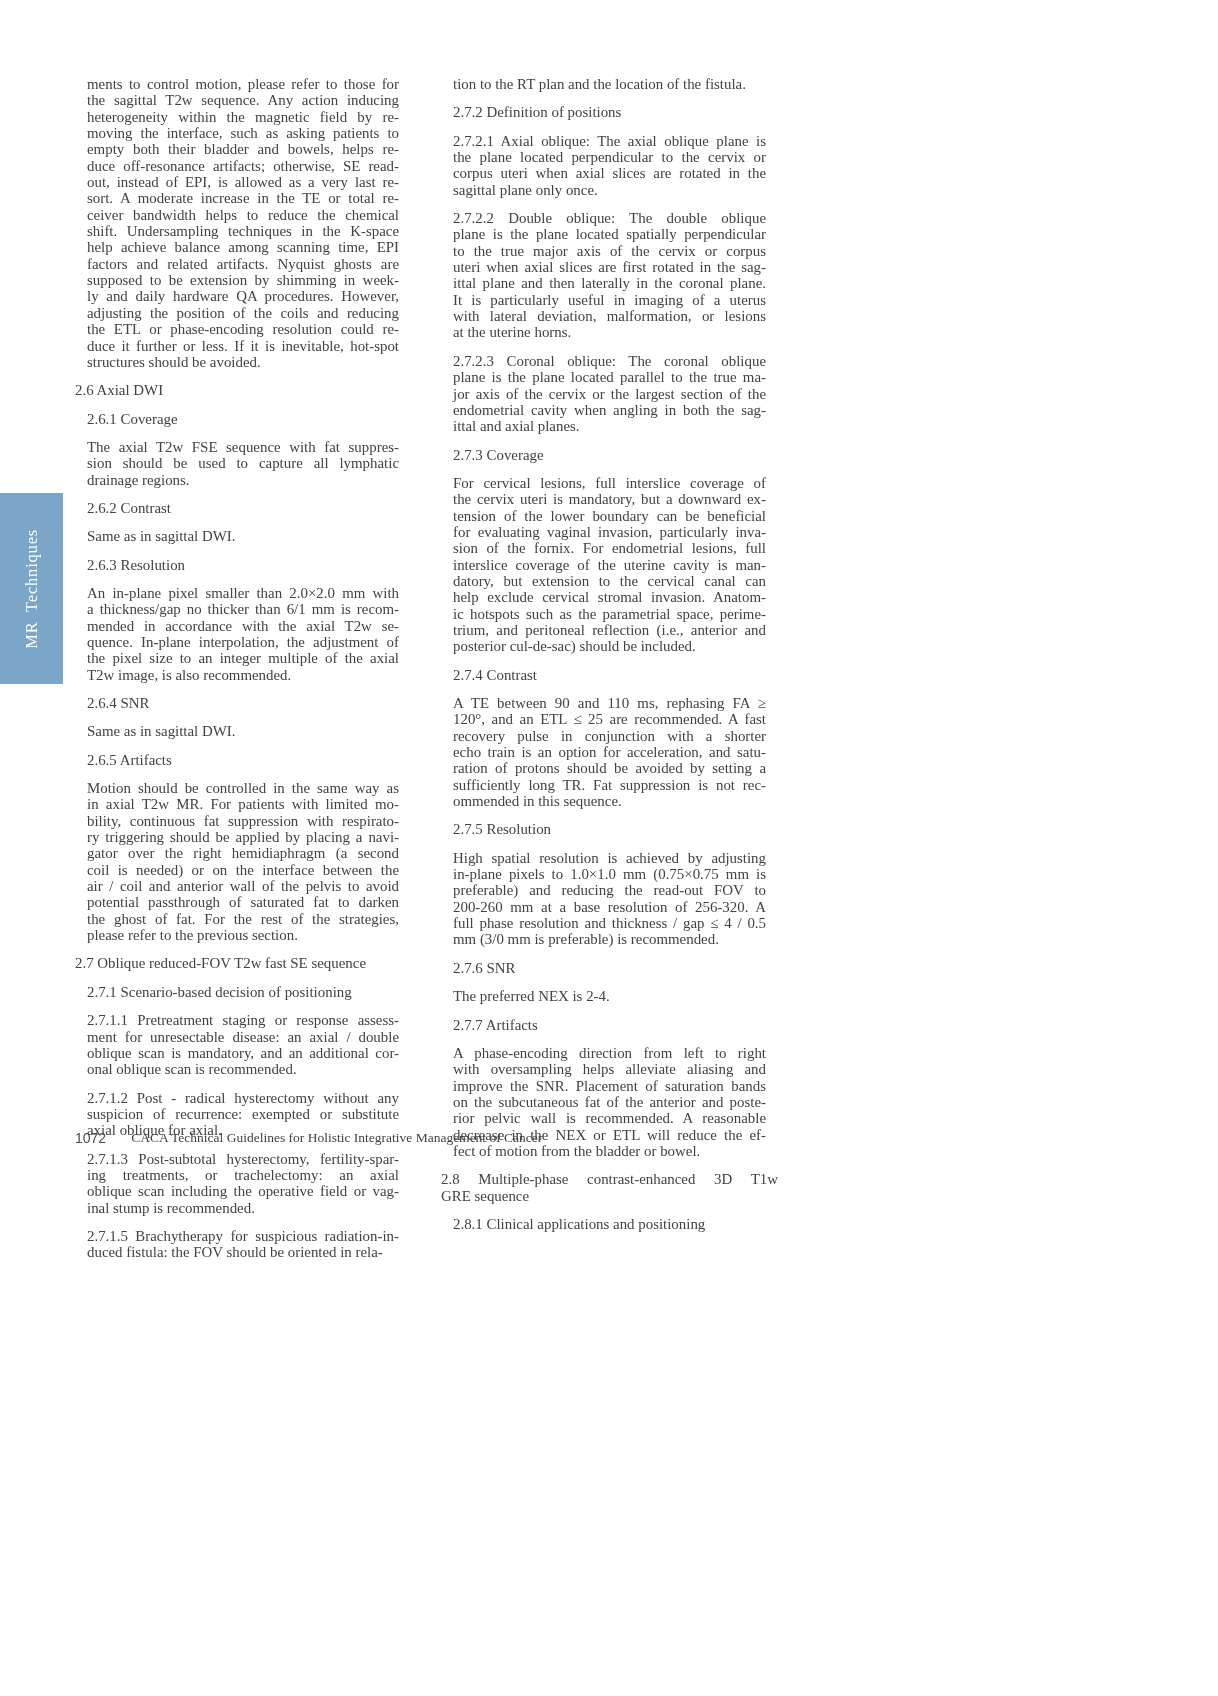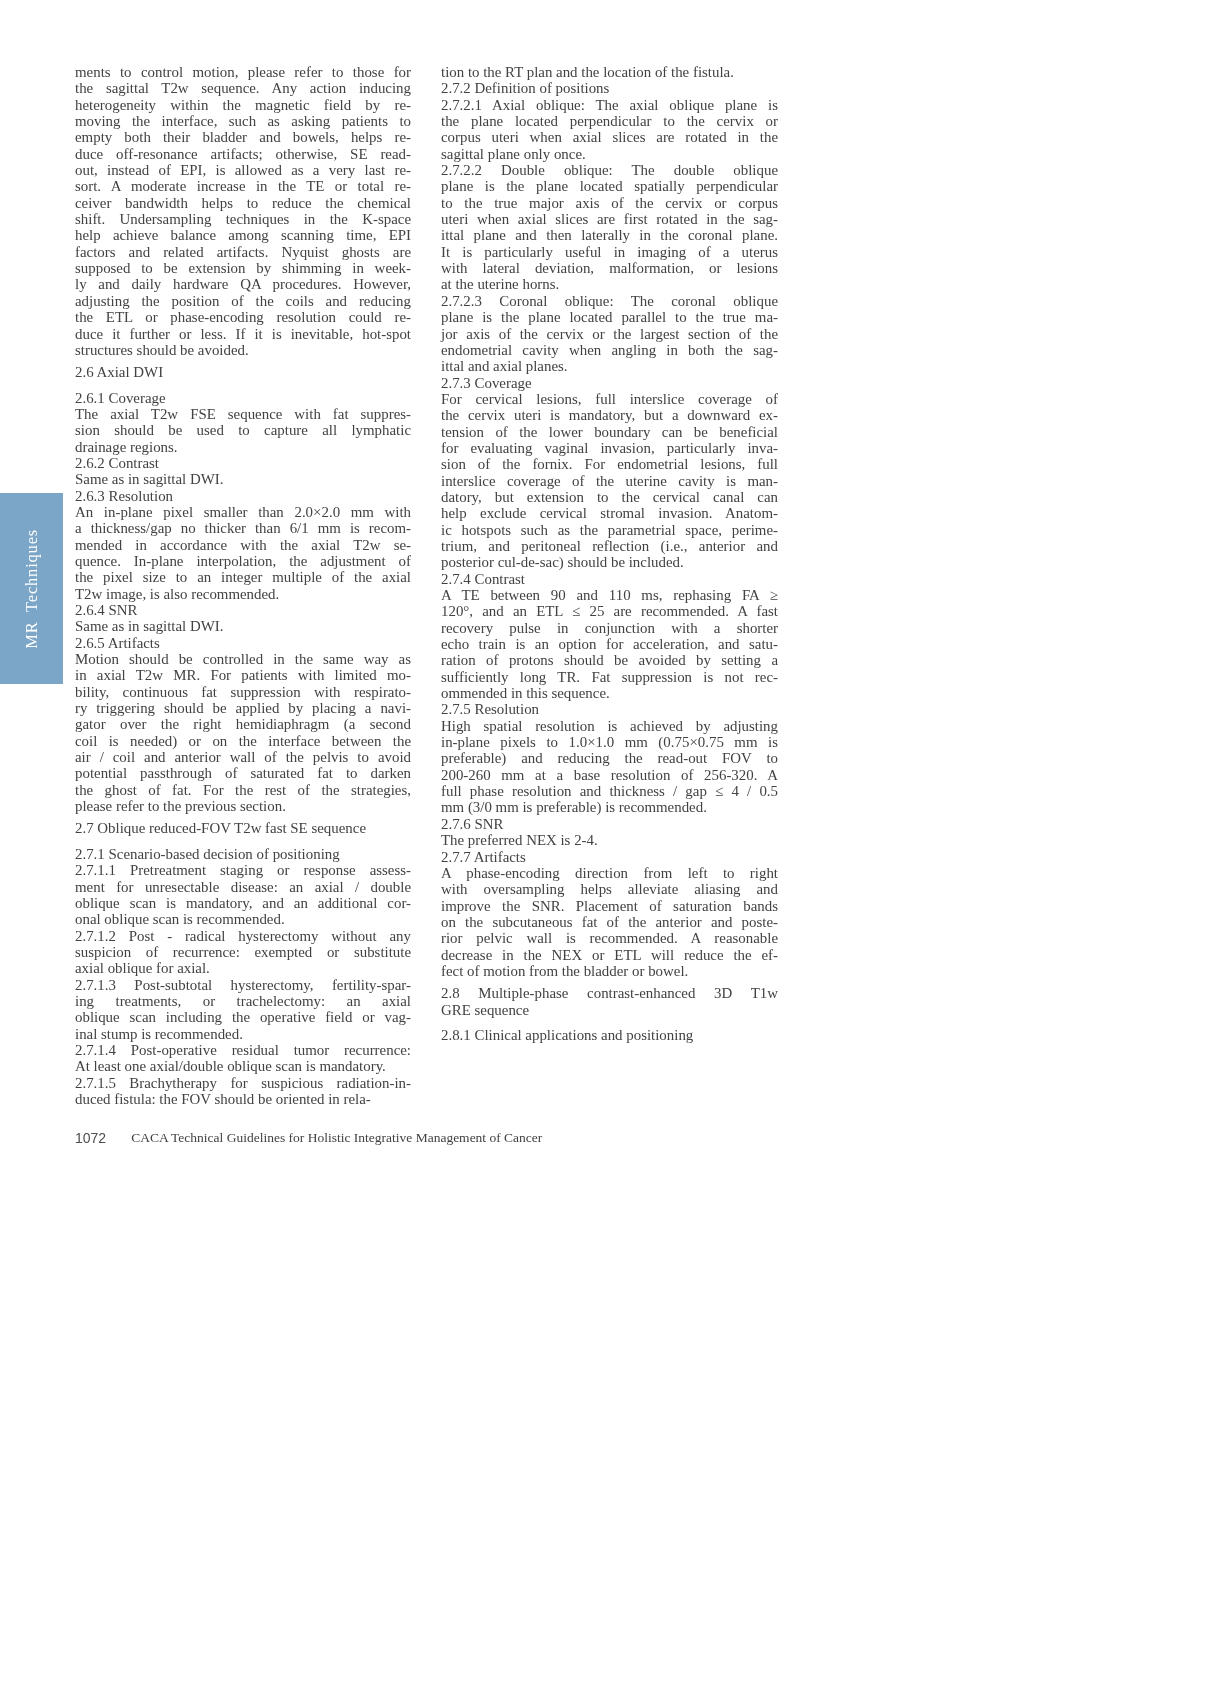--- a/index.html
+++ b/index.html
@@ -14,21 +14,21 @@
   }
   .col {
     position: absolute;
     top: 64px;
     font-size: 14.9px;
     line-height: 16.35px;
   }
   #col-left  { left: 75px;  width: 336px; }
   #col-right { left: 441px; width: 337px; font-family: Liberation Serif, serif; }
 
-  .block { margin: 0; }
+  .block { margin: 12px; }
   .block.heading { margin: 6px 0 9px; }
 
   .line { text-align: justify; text-align-last: justify; }
   .line.last { text-align-last: left; }
 
   .side-tab {
     position: absolute;
     left: 0;
     top: 493px;
     width: 63px;
@@ -161,24 +161,20 @@
         <div class="line">suspicion of recurrence: exempted or substitute</div>
         <div class="line last">axial oblique for axial.</div>
       </div>
       <div class="block para">
         <div class="line">2.7.1.3 Post-subtotal hysterectomy, fertility-spar-</div>
         <div class="line">ing treatments, or trachelectomy: an axial</div>
         <div class="line">oblique scan including the operative field or vag-</div>
         <div class="line last">inal stump is recommended.</div>
       </div>
       <div class="block para">
-        <div class="line">2.7.1.4 Post-operative residual tumor recurrence:</div>
-        <div class="line last">At least one axial/double oblique scan is mandatory.</div>
-      </div>
-      <div class="block para">
         <div class="line">2.7.1.5 Brachytherapy for suspicious radiation-in-</div>
         <div class="line last">duced fistula: the FOV should be oriented in rela-</div>
       </div>
     </div>
   <div class="col" id="col-right">
       <div class="block para">
         <div class="line last">tion to the RT plan and the location of the fistula.</div>
       </div>
       <div class="block sub">
         <div class="line last">2.7.2 Definition of positions</div>

